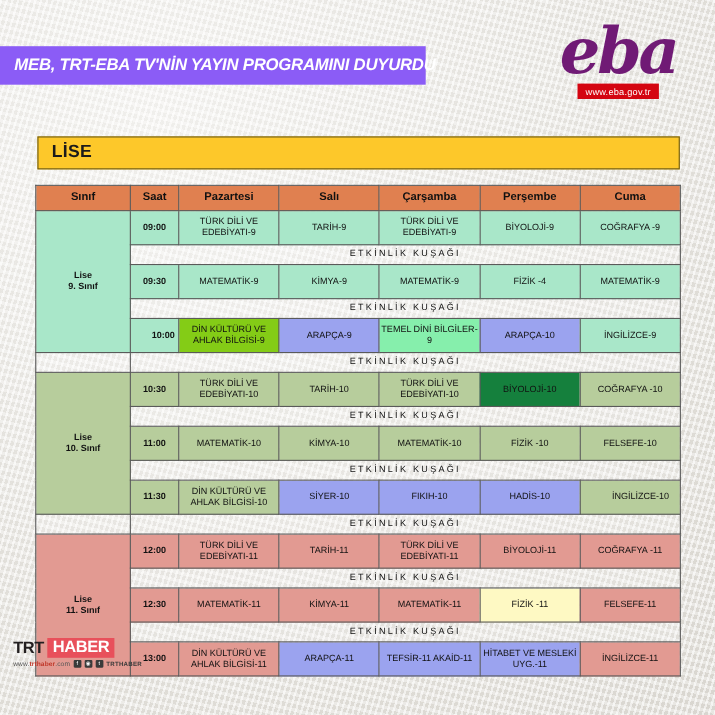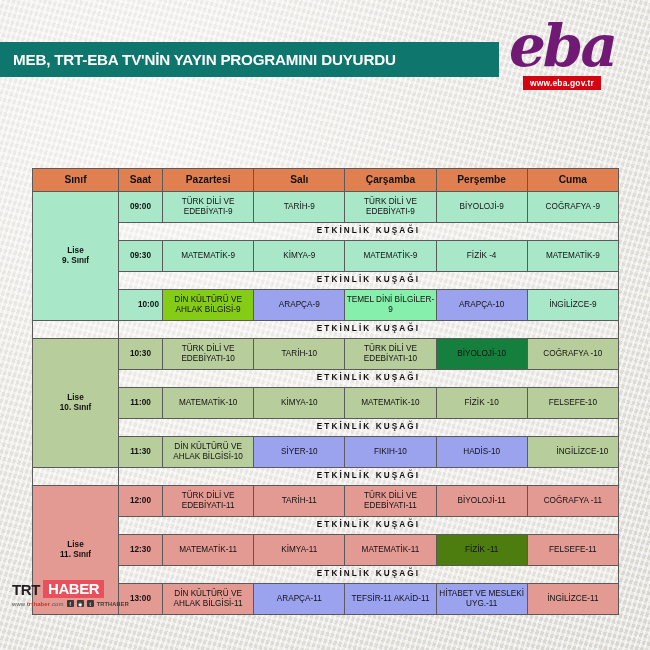--- a/index.html
+++ b/index.html
@@ -15,41 +15,41 @@
     background:
       repeating-linear-gradient(107deg, rgba(255,255,255,.55) 0 2px, rgba(0,0,0,.012) 2px 5px),
       repeating-linear-gradient(13deg, rgba(255,255,255,.40) 0 3px, rgba(0,0,0,.010) 3px 7px),
       radial-gradient(circle at 22% 16%, #f6f5f2 0%, #e9e7e2 48%, #dedbd4 100%);
     z-index:0;
   }
   .page{position:relative;z-index:1;width:650px;height:650px;}
 
   
   .title-bar{
-    position:absolute;left:0;top:42px;width:499px;height:35px;
-    background:#0f766e;display:flex;align-items:center;
+    position:absolute;left:0;top:42px;width:387px;height:35px;
+    background:#8b5cf6;display:flex;align-items:center;font-style:italic;
   }
   .title-bar .title-text{
     color:#ffffff;font-weight:bold;font-size:15.2px;
     letter-spacing:-.2px;padding-left:13px;white-space:nowrap;
     font-family:"Liberation Sans", sans-serif;
   }
   .eba-logo{
     position:absolute;right:18px;top:18px;width:140px;height:82px;
     display:flex;flex-direction:column;align-items:center;justify-content:flex-start;
   }
   .eba-word{
     font-family:"DejaVu Serif", serif;
     font-style:italic;font-weight:bold;
     font-size:58px;line-height:56px;color:#701a75;
     letter-spacing:-3px;
   }
   .eba-url{
     margin-top:2px;background:#d40511;color:#fff;
-    font-size:8.4px;font-weight:bold;padding:2px 7px 2px 7px;
+    font-size:8.4px;font-weight:normal;padding:2px 7px 2px 7px;
     letter-spacing:.2px;
   }
 
   
   .lise-banner{
     position:absolute;left:34px;top:124px;width:582px;height:28px;
     background:#fdc82a;border:1px solid #6c5a14;
     display:flex;align-items:center;
   }
   .lise-banner .lise-text{
@@ -78,21 +78,21 @@
   col.c-day{width:91.2px;}
 
   .cell-sinif{font-weight:bold;font-size:9.3px;line-height:12px;}
   .cell-saat{font-weight:bold;font-size:9.2px;}
   .cell-sub{font-size:8.4px;}
 
   tr.row-class td{height:30px;}
   tr.row-sep td{height:17px;}
 
   .sep-label{
-    font-weight:bold;font-size:8.6px;letter-spacing:2.1px;color:#111;
+    font-weight:normal;font-size:8.6px;letter-spacing:2.1px;color:#111;
     background:transparent;
     margin-left:48px;
   }
   .sep-cell{background:rgba(255,255,255,.18);}
   .sep-blank{background:rgba(255,255,255,.18);}
 
   
   .trt-logo{position:absolute;left:12px;top:580px;}
   .trt-row{display:flex;align-items:center;}
   .trt-word{
@@ -125,20 +125,23 @@
 
   <div class="title-bar">
     <span class="title-text">MEB, TRT-EBA TV'NİN YAYIN PROGRAMINI DUYURDU</span>
   </div>
 
   <div class="eba-logo">
     <span class="eba-word">eba</span>
     <span class="eba-url">www.eba.gov.tr</span>
   </div>
 
+  <div class="lise-banner">
+    <span class="lise-text">LİSE</span>
+  </div>
 
   <table class="sched">
     <colgroup>
       <col class="c-sinif">
         <col class="c-saat">
       <col class="c-day">
         <col class="c-day">
         <col class="c-day">
         <col class="c-day">
         <col class="c-day">
@@ -235,21 +238,21 @@
           <td class="cell-sub" style="background: rgb(226, 154, 146);">COĞRAFYA -11</td>
         </tr>
         <tr class="row-sep">
           <td colspan="6" class="sep-label sep-cell">ETKİNLİK KUŞAĞI</td>
         </tr>
         <tr class="row-class">
           <td class="cell-saat" style="background: rgb(226, 154, 146);">12:30</td>
           <td class="cell-sub" style="background: rgb(226, 154, 146);">MATEMATİK-11</td>
           <td class="cell-sub" style="background: rgb(226, 154, 146);">KİMYA-11</td>
           <td class="cell-sub" style="background: rgb(226, 154, 146);">MATEMATİK-11</td>
-          <td class="cell-sub" style="background: #4d7c0f;">FİZİK -11</td>
+          <td class="cell-sub" style="background: #fef9c3;">FİZİK -11</td>
           <td class="cell-sub" style="background: rgb(226, 154, 146);">FELSEFE-11</td>
         </tr>
         <tr class="row-sep">
           <td colspan="6" class="sep-label sep-cell">ETKİNLİK KUŞAĞI</td>
         </tr>
         <tr class="row-class">
           <td class="cell-saat" style="background: rgb(226, 154, 146);">13:00</td>
           <td class="cell-sub" style="background: rgb(226, 154, 146);">DİN KÜLTÜRÜ VE AHLAK BİLGİSİ-11</td>
           <td class="cell-sub" style="background: rgb(155, 163, 239);">ARAPÇA-11</td>
           <td class="cell-sub" style="background: rgb(155, 163, 239);">TEFSİR-11 AKAİD-11</td>

